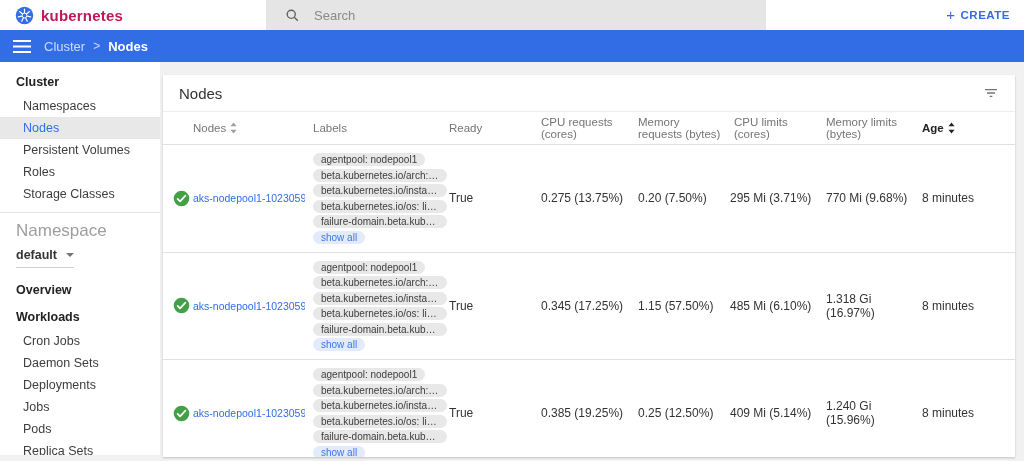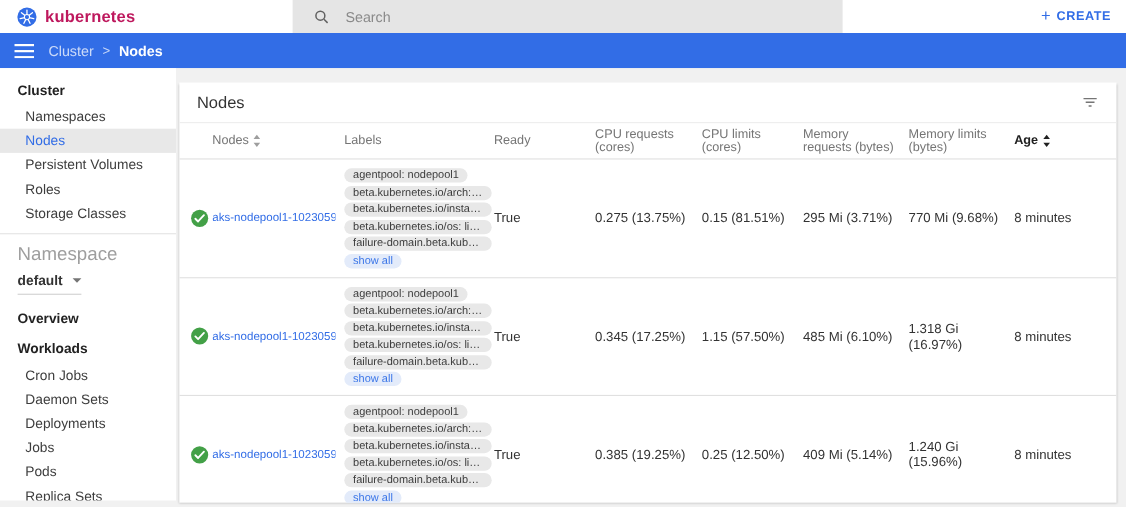--- a/index.html
+++ b/index.html
@@ -178,22 +178,22 @@
         <div class="col c-name th sortable">
           <span>Nodes</span>
           <svg class="sort-ic" width="9" height="12" viewBox="0 0 10 14" fill="#9e9e9e">
             <path d="M5 0.5 L8.5 5 H1.5 Z"></path>
               <path d="M5 13.5 L1.5 9 H8.5 Z"></path>
           </svg>
         </div>
         <div class="col c-labels">Labels</div>
         <div class="col c-ready">Ready</div>
         <div class="col c-creq">CPU requests (cores)</div>
+        <div class="col c-mreq">Memory requests (bytes)</div>
         <div class="col c-clim">CPU limits (cores)</div>
-        <div class="col c-mreq">Memory requests (bytes)</div>
         <div class="col c-mlim">Memory limits (bytes)</div>
         <div class="col c-age th sortable th-age">
           <span>Age</span>
           <svg class="sort-ic" width="9" height="12" viewBox="0 0 10 14" fill="#212121">
             <path d="M5 0.5 L8.5 5 H1.5 Z"></path>
               <path d="M5 13.5 L1.5 9 H8.5 Z"></path>
           </svg>
         </div>
       </div>
 
@@ -210,21 +210,21 @@
         <div class="col c-labels labels-stack">
           <span class="chip">agentpool: nodepool1</span>
           <span class="chip">beta.kubernetes.io/arch: amd.</span>
           <span class="chip">beta.kubernetes.io/instance-t.</span>
           <span class="chip">beta.kubernetes.io/os: linux</span>
           <span class="chip">failure-domain.beta.kubernet..</span>
           <span class="chip show-all">show all</span>
         </div>
         <div class="col c-ready">True</div>
         <div class="col c-creq">0.275 (13.75%)</div>
-        <div class="col c-clim">0.15 (81.51%)</div>
+        <div class="col c-clim">0.20 (7.50%)</div>
         <div class="col c-mreq">295 Mi (3.71%)</div>
         <div class="col c-mlim">770 Mi (9.68%)</div>
         <div class="col c-age">8 minutes</div>
       </div>
 
       <div class="row">
         <div class="col c-status">
           <svg width="17" height="17" viewBox="0 0 24 24">
             <circle cx="12" cy="12" r="11" fill="#43a047"></circle>
             <path d="M6.5 12.5l3.5 3.5 7.5-8" stroke="#fff" stroke-width="2.4" fill="none" stroke-linecap="round" stroke-linejoin="round"></path>

